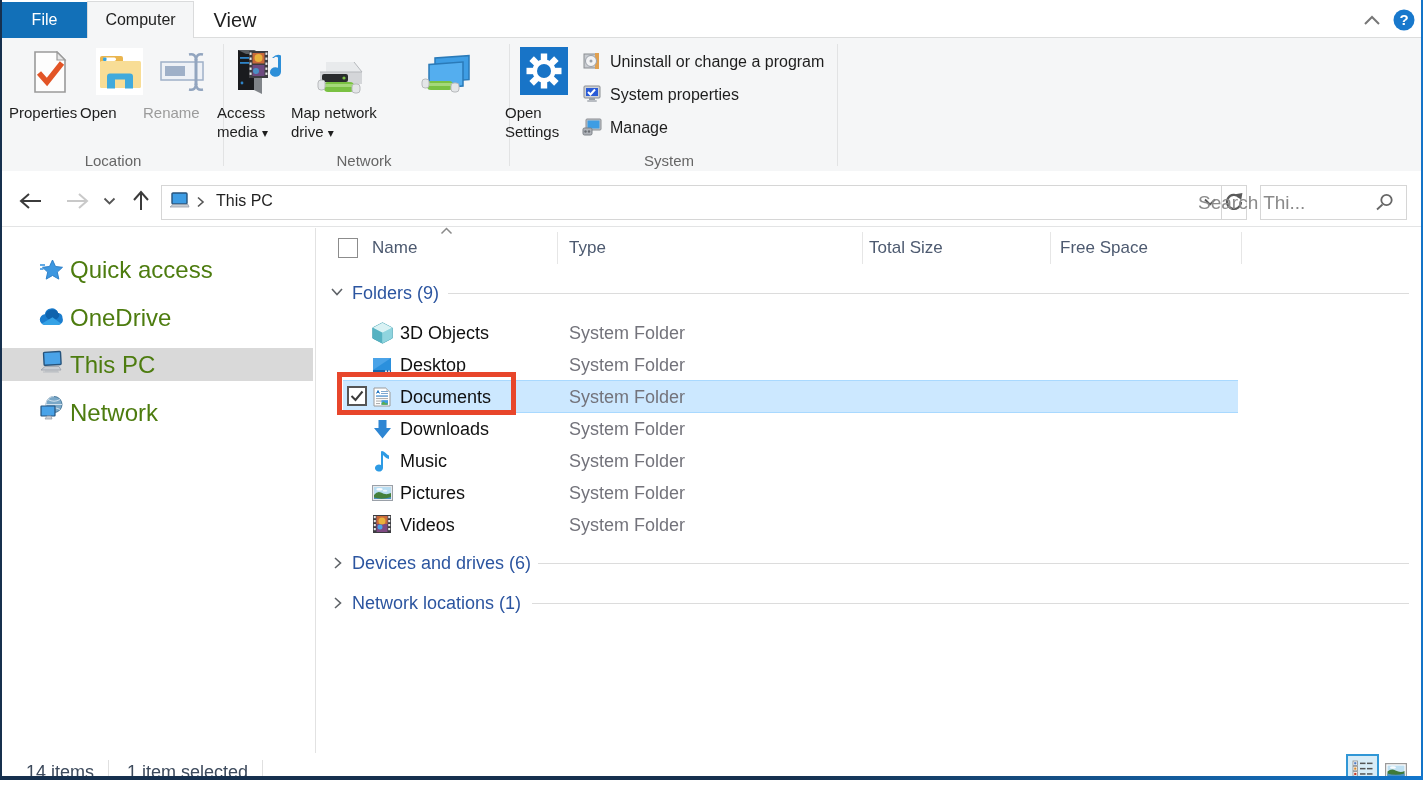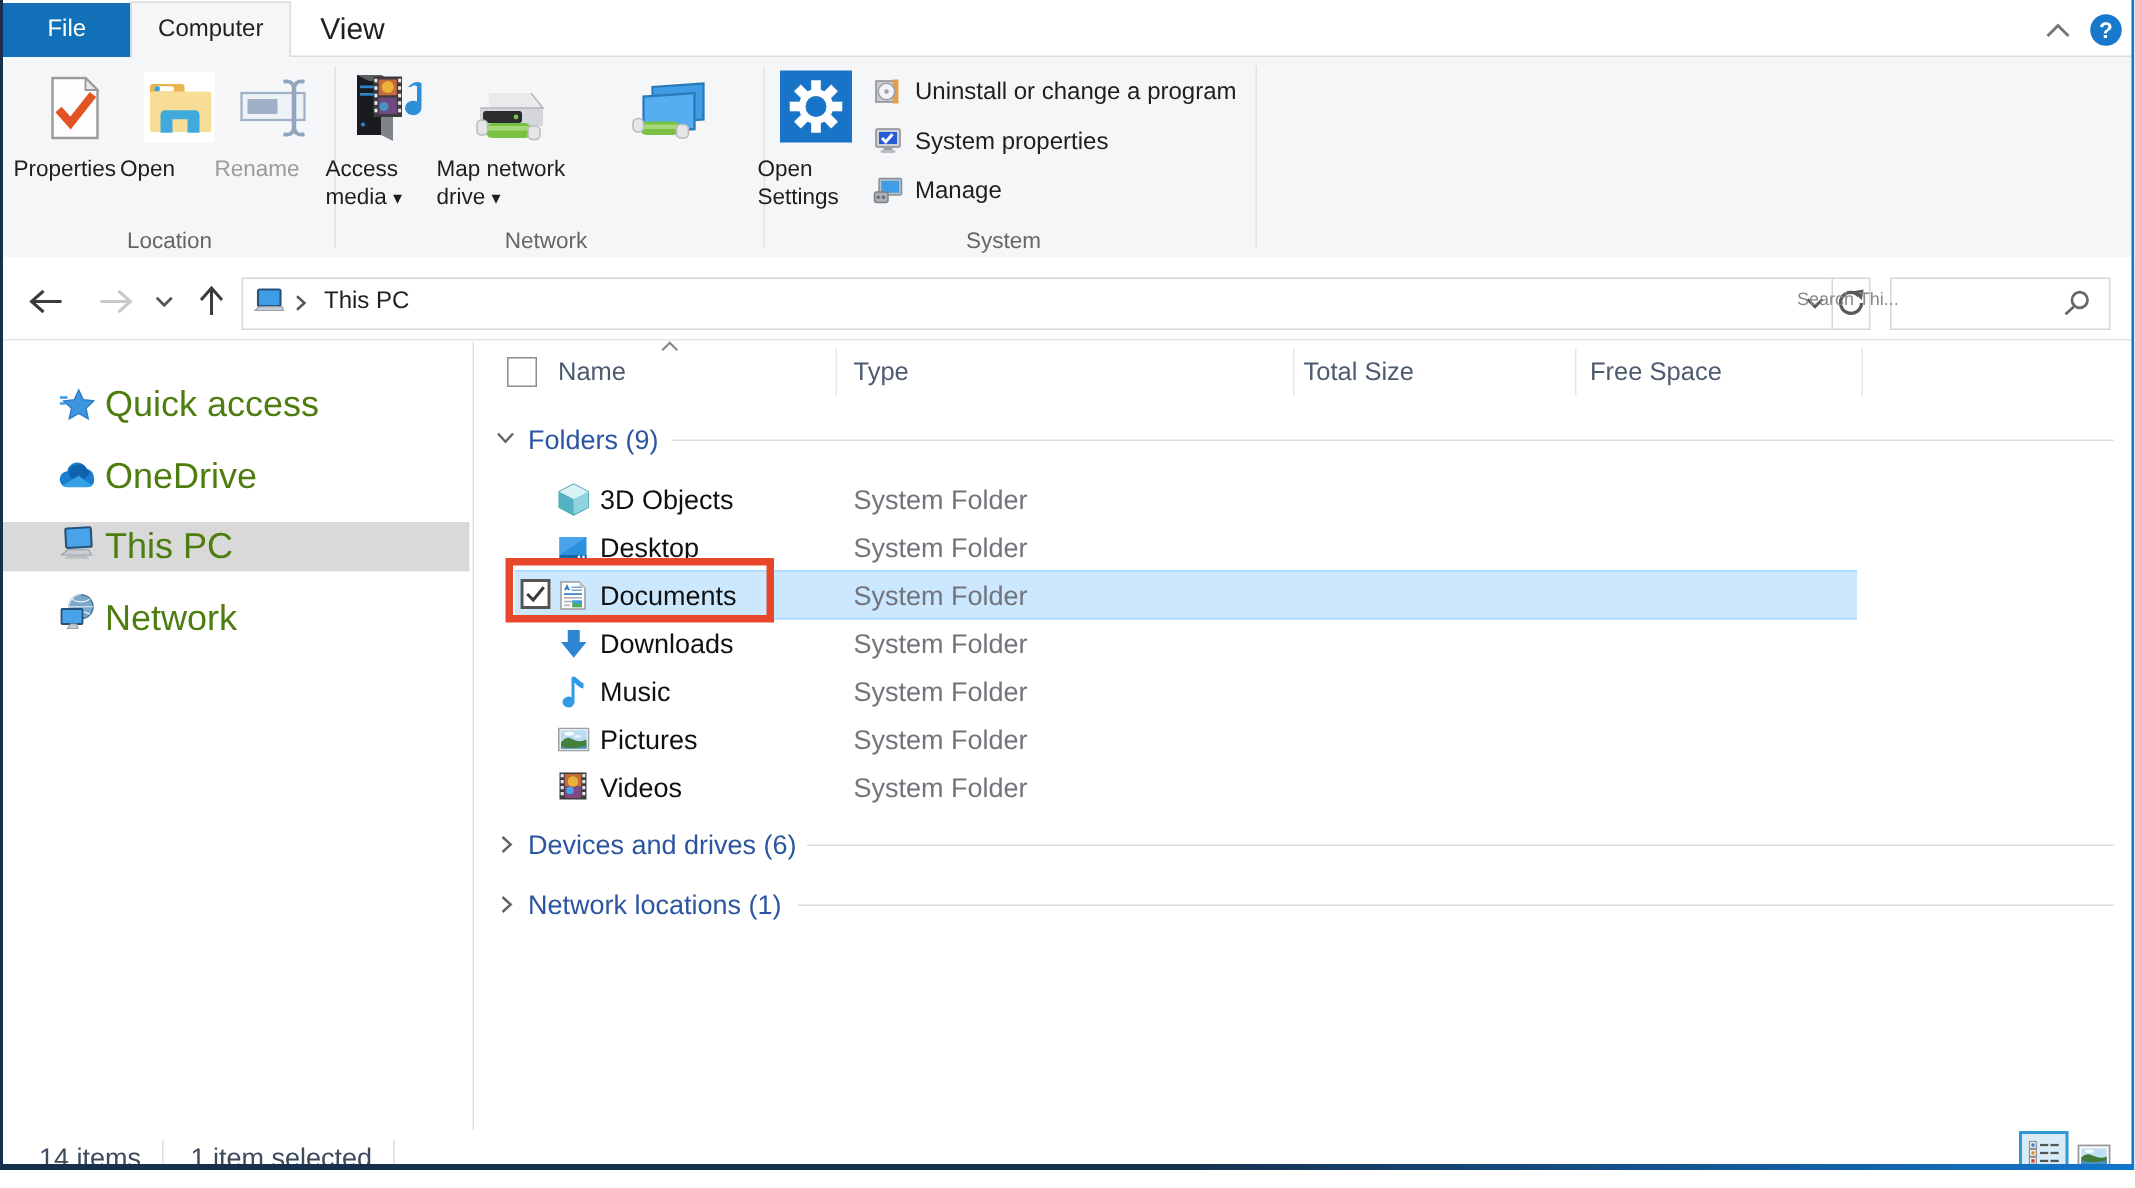--- a/index.html
+++ b/index.html
@@ -211,21 +211,21 @@
   <div class="abs" style="left:216px;top:192px;font-size:16px;color:#1f1f1f">This PC</div>
   <svg class="abs" style="left:1203px;top:198px" width="14" height="9" viewBox="0 0 14 9">
       <polyline points="2,1.5 7,6.5 12,1.5" fill="none" stroke="#555" stroke-width="1.8"></polyline>
     </svg>
   <div class="abs" style="left:1221px;top:186px;width:1px;height:33px;background:#d6d6d6"></div>
   <svg class="abs" style="left:1224px;top:192px" width="20" height="20" viewBox="0 0 20 20">
       <path d="M15.2 5.2 a7 7 0 1 0 1.8 4.8" fill="none" stroke="#5a5a5a" stroke-width="2.2"></path>
       <polygon points="11.2,2.2 18.4,1 17.2,8.2" fill="#5a5a5a"></polygon>
     </svg>
   <div class="abs" id="sbox"></div>
-  <div class="abs" style="left:1198px;top:192px;font-size:12px;color:#8a8a8a">Search Thi...</div>
+  <div class="abs" style="left:1198px;top:192px;font-size:19px;color:#8a8a8a">Search Thi...</div>
   <svg class="abs" style="left:1374px;top:192px" width="22" height="20" viewBox="0 0 22 20">
       <circle cx="12.5" cy="8" r="5.2" fill="none" stroke="#666" stroke-width="1.8"></circle>
       <line x1="8.5" y1="12.5" x2="3" y2="17.5" stroke="#666" stroke-width="1.8"></line>
     </svg>
 
   <div class="abs" id="navsel"></div>
   <div class="abs" id="navsep"></div>
   <svg class="abs" style="left:40px;top:259px" width="23" height="22" viewBox="0 0 23 22">
     <path d="M12.5 1 l3 6.5 7 0.8 -5.2 4.8 1.5 7 -6.3 -3.6 -6.3 3.6 1.5 -7 -5.2 -4.8 7 -0.8 z" fill="#3d97e0" stroke="#2d7fc8" stroke-width="1"></path>
     <line x1="0" y1="6" x2="5" y2="6" stroke="#3d97e0" stroke-width="1.6"></line>

